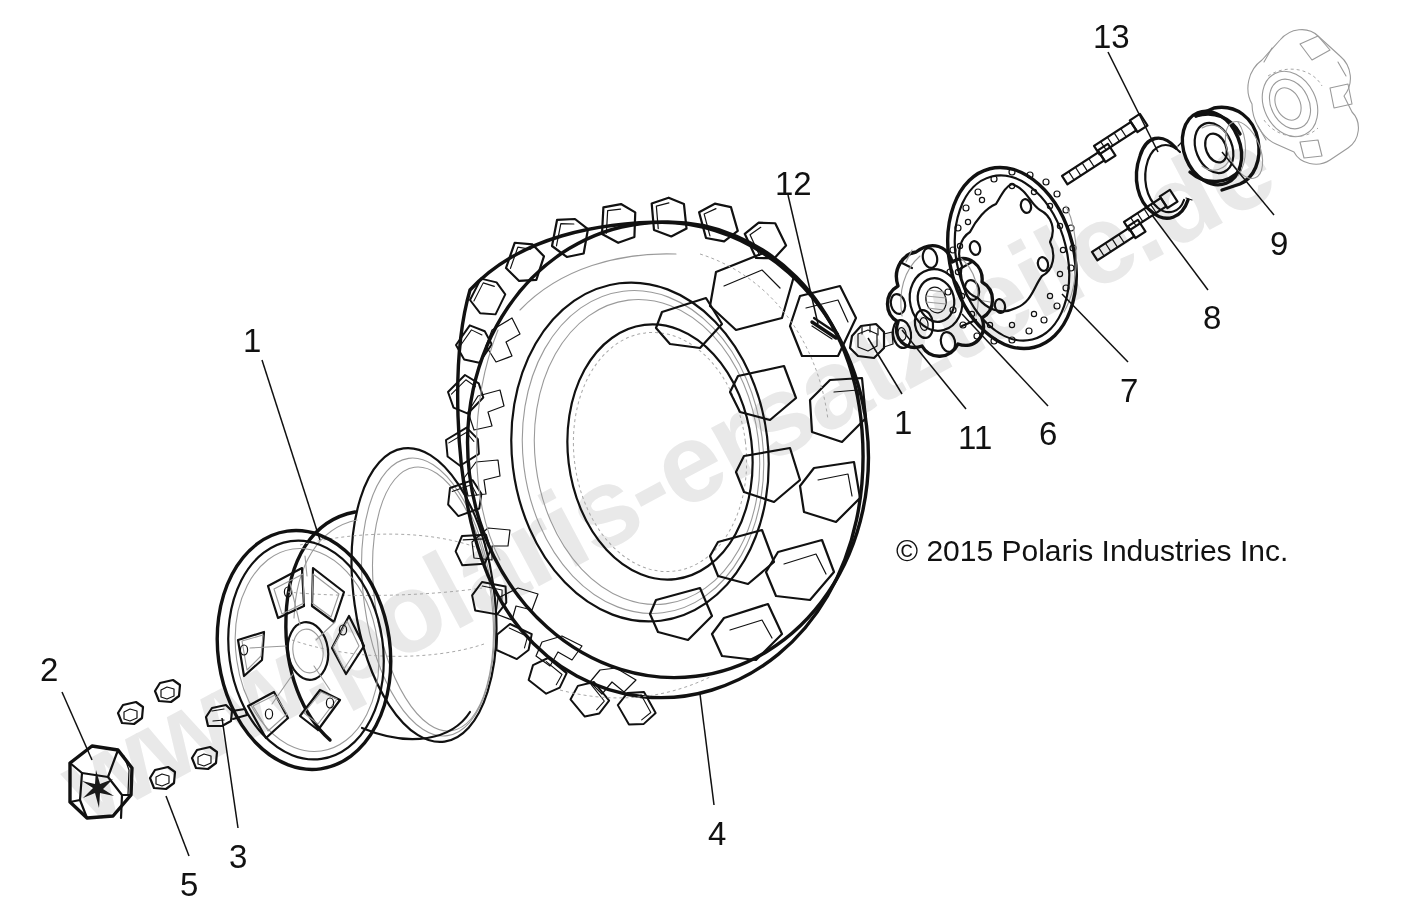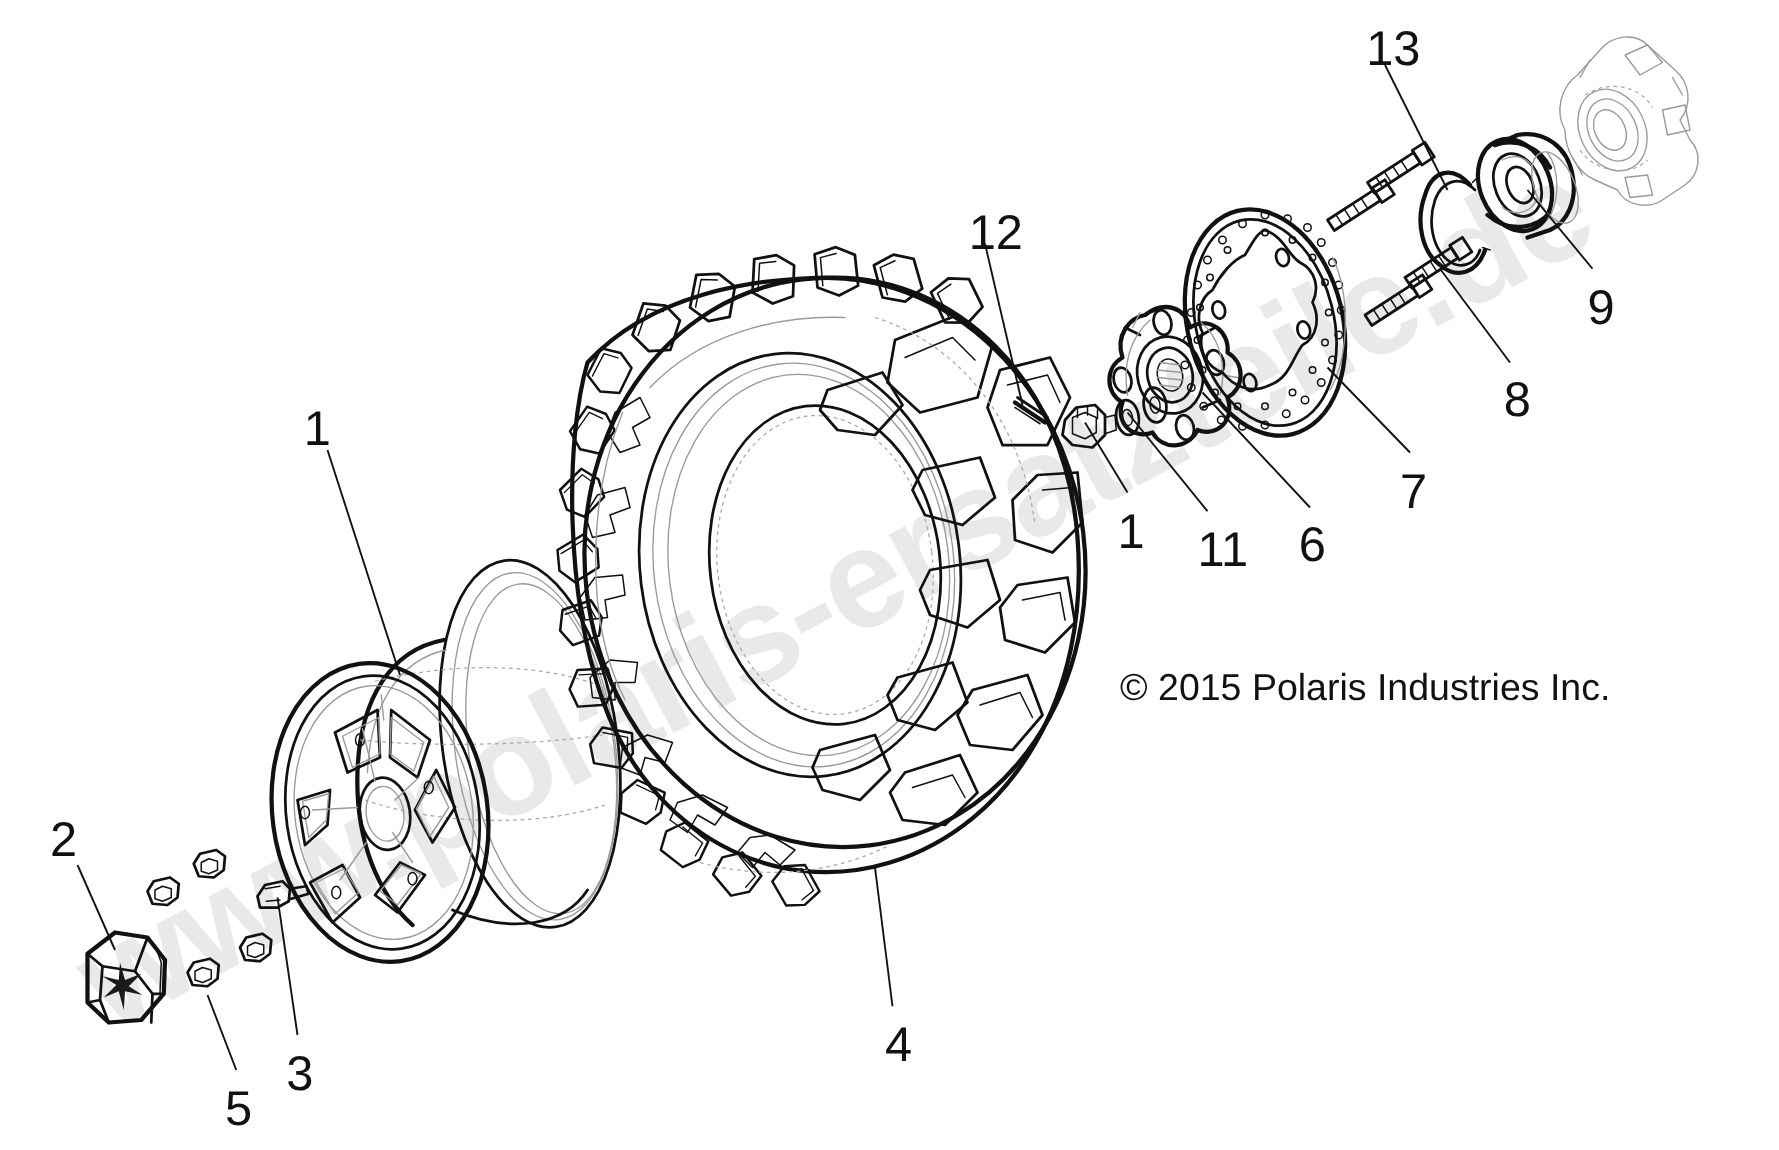--- a/index.html
+++ b/index.html
@@ -51,21 +51,21 @@
     top: 534px;
     font-family: "Liberation Sans", sans-serif;
     font-size: 30px;
     color: #111111;
     white-space: nowrap;
     letter-spacing: 0px;
   }
   .callout {
     position: absolute;
     font-family: "Liberation Sans", sans-serif;
-    font-size: 39px;
+    font-size: 33px;
     color: #111111;
     line-height: 1;
     user-select: none;
   }
 </style>
 </head>
 <body>
 
 <div id="page">
 

